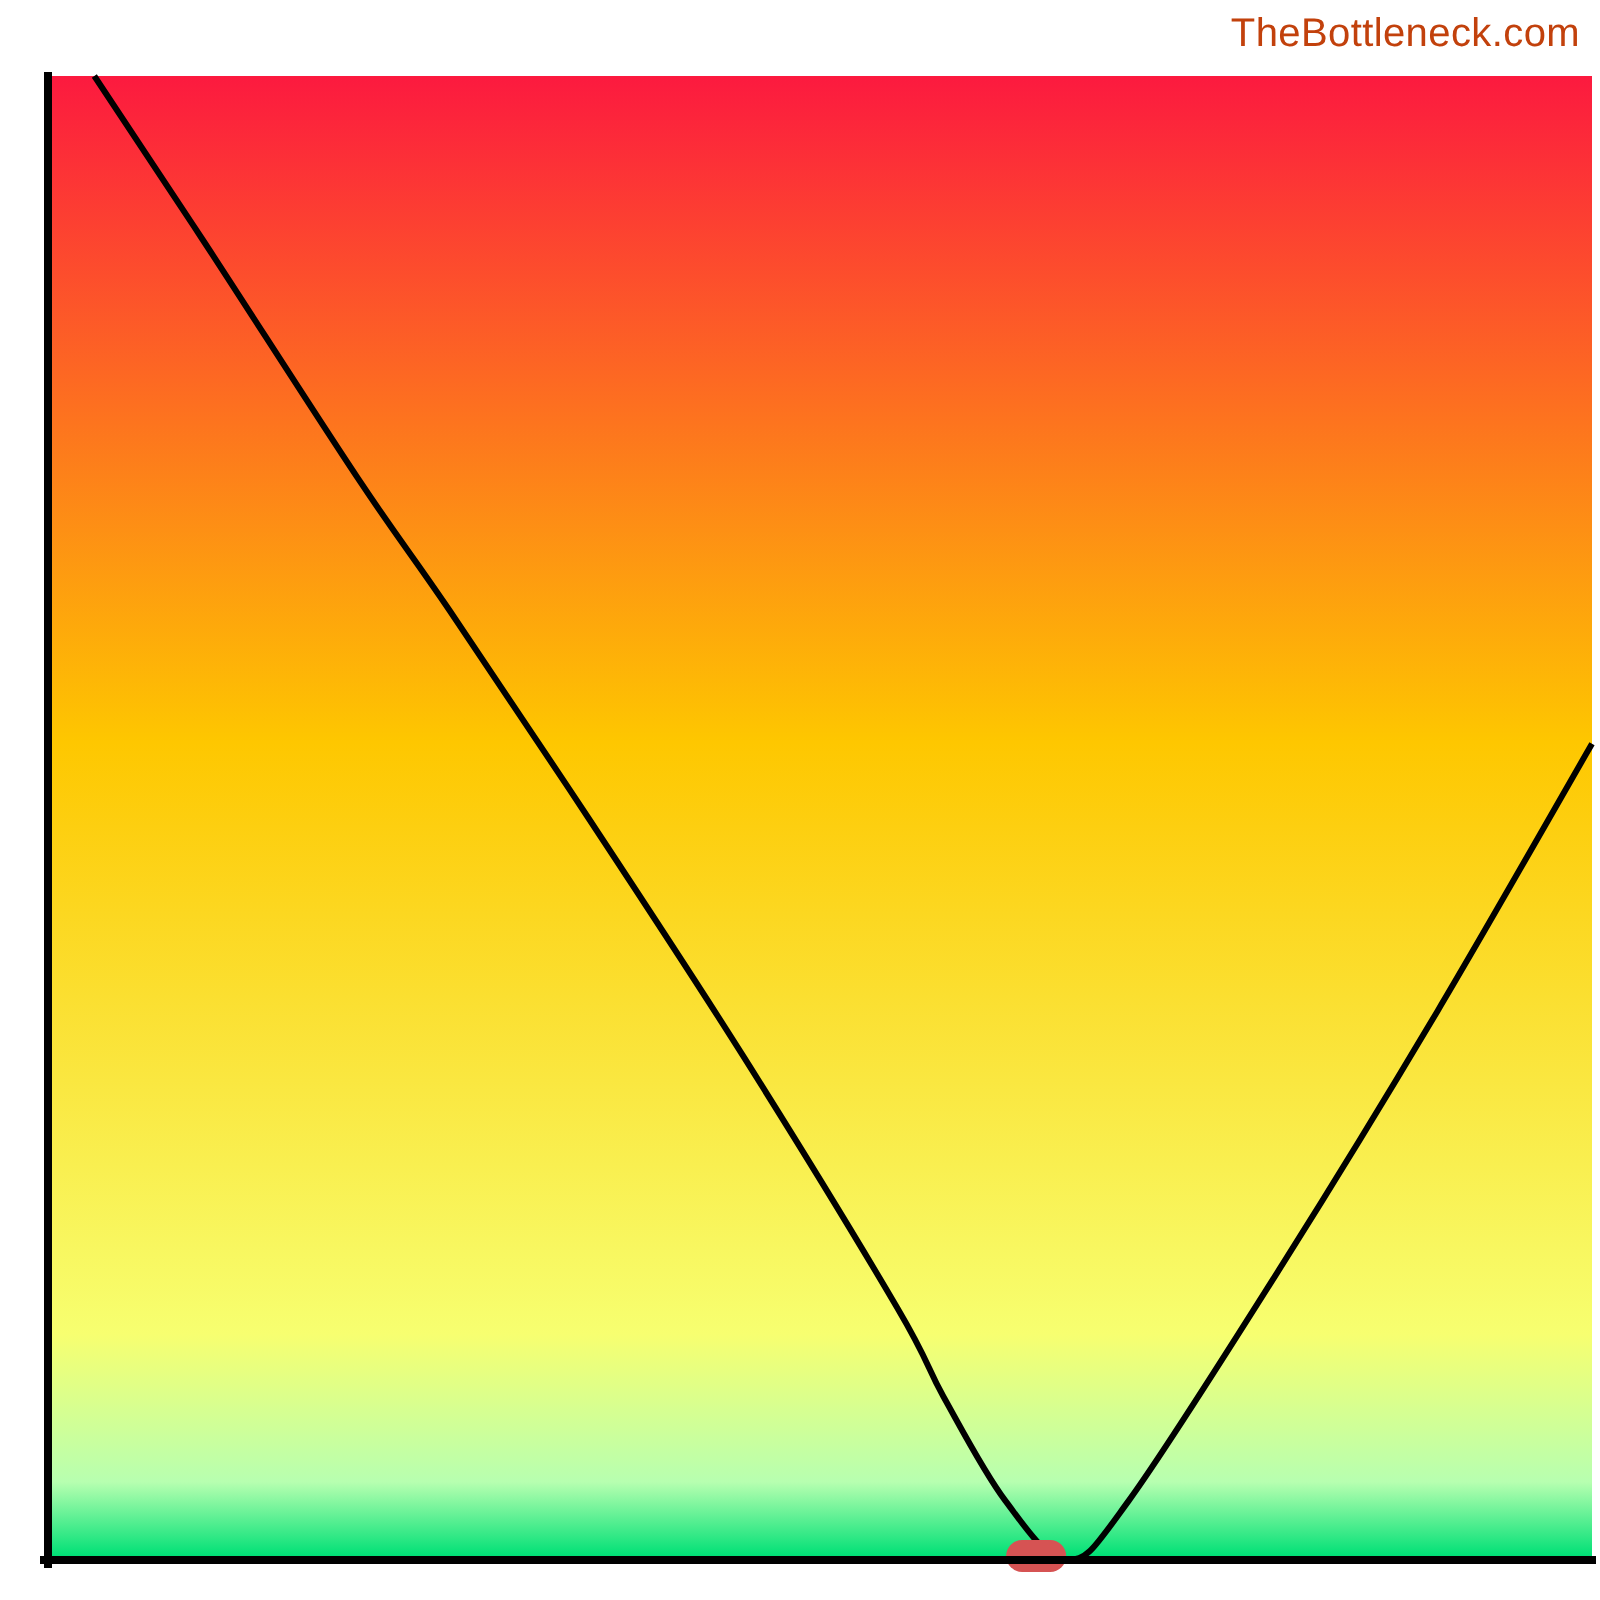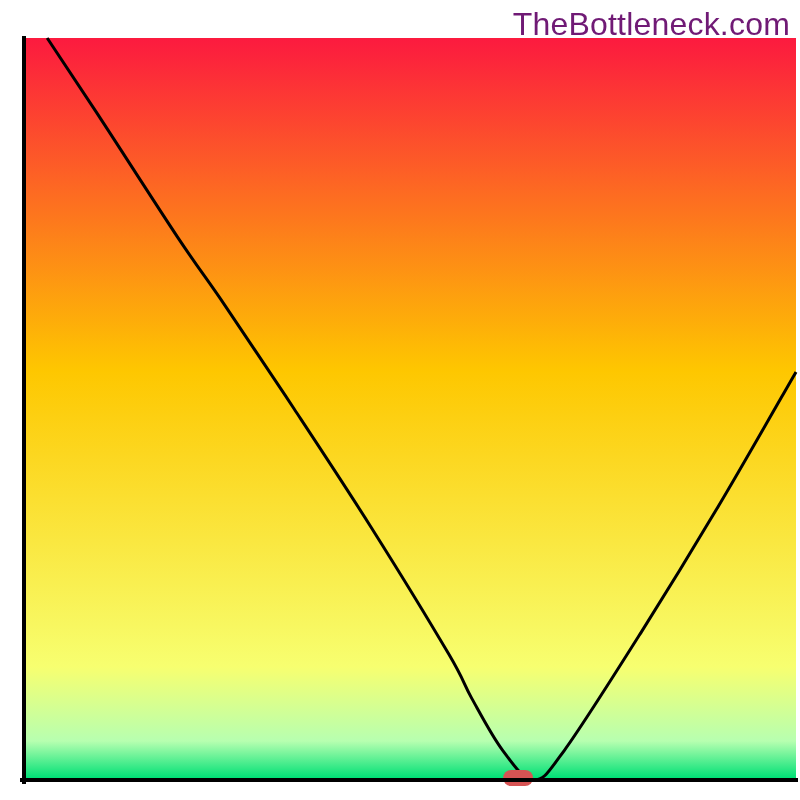--- a/index.html
+++ b/index.html
@@ -12,23 +12,23 @@
   }
   .frame {
     position: relative;
     width: 800px;
     height: 800px;
   }
   .attribution {
     position: absolute;
     top: 6px;
     right: 10px;
-    font-size: 32px;
+    font-size: 20px;
     font-weight: 500;
-    color: #701a75;
+    color: #c2410c;
     letter-spacing: 0.2px;
   }
   svg.chart {
     position: absolute;
     left: 0;
     top: 0;
     width: 800px;
     height: 800px;
     display: block;
   }

